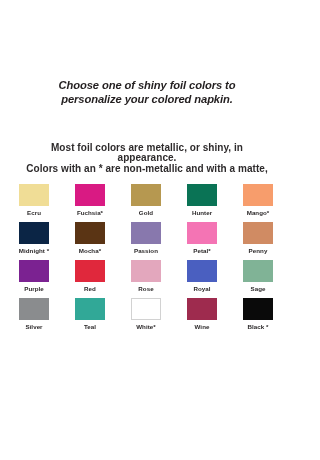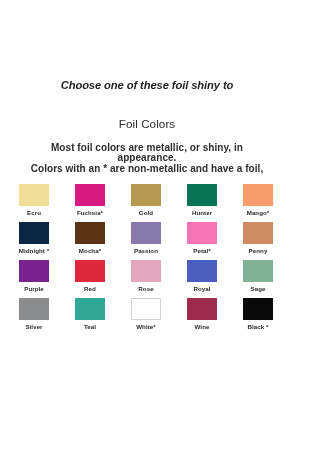--- a/index.html
+++ b/index.html
@@ -107,28 +107,28 @@
     white-space: nowrap;
     text-align: center;
   }
 </style>
 </head>
 <body>
 
 <div class="page">
 
   <div class="headline">
-    <span class="ln">Choose one of these foil shiny to</span>
+    <span class="ln">Choose one of shiny foil colors to</span>
+    <span class="ln">personalize your colored napkin.</span>
   </div>
 
-  <div class="section-title">Foil Colors</div>
 
   <div class="note">
     <span class="ln">Most foil colors are metallic, or shiny, in appearance.</span>
-    <span class="ln">Colors with an * are non-metallic and have a foil,</span>
+    <span class="ln">Colors with an * are non-metallic and with a matte,</span>
   </div>
 
   <div class="grid">
 
     <div class="grid-row">
       <div class="cell">
         <span class="swatch" style="background-color: rgb(240, 221, 150);"></span>
         <span class="swatch-label">Ecru</span>
       </div>
       <div class="cell">

